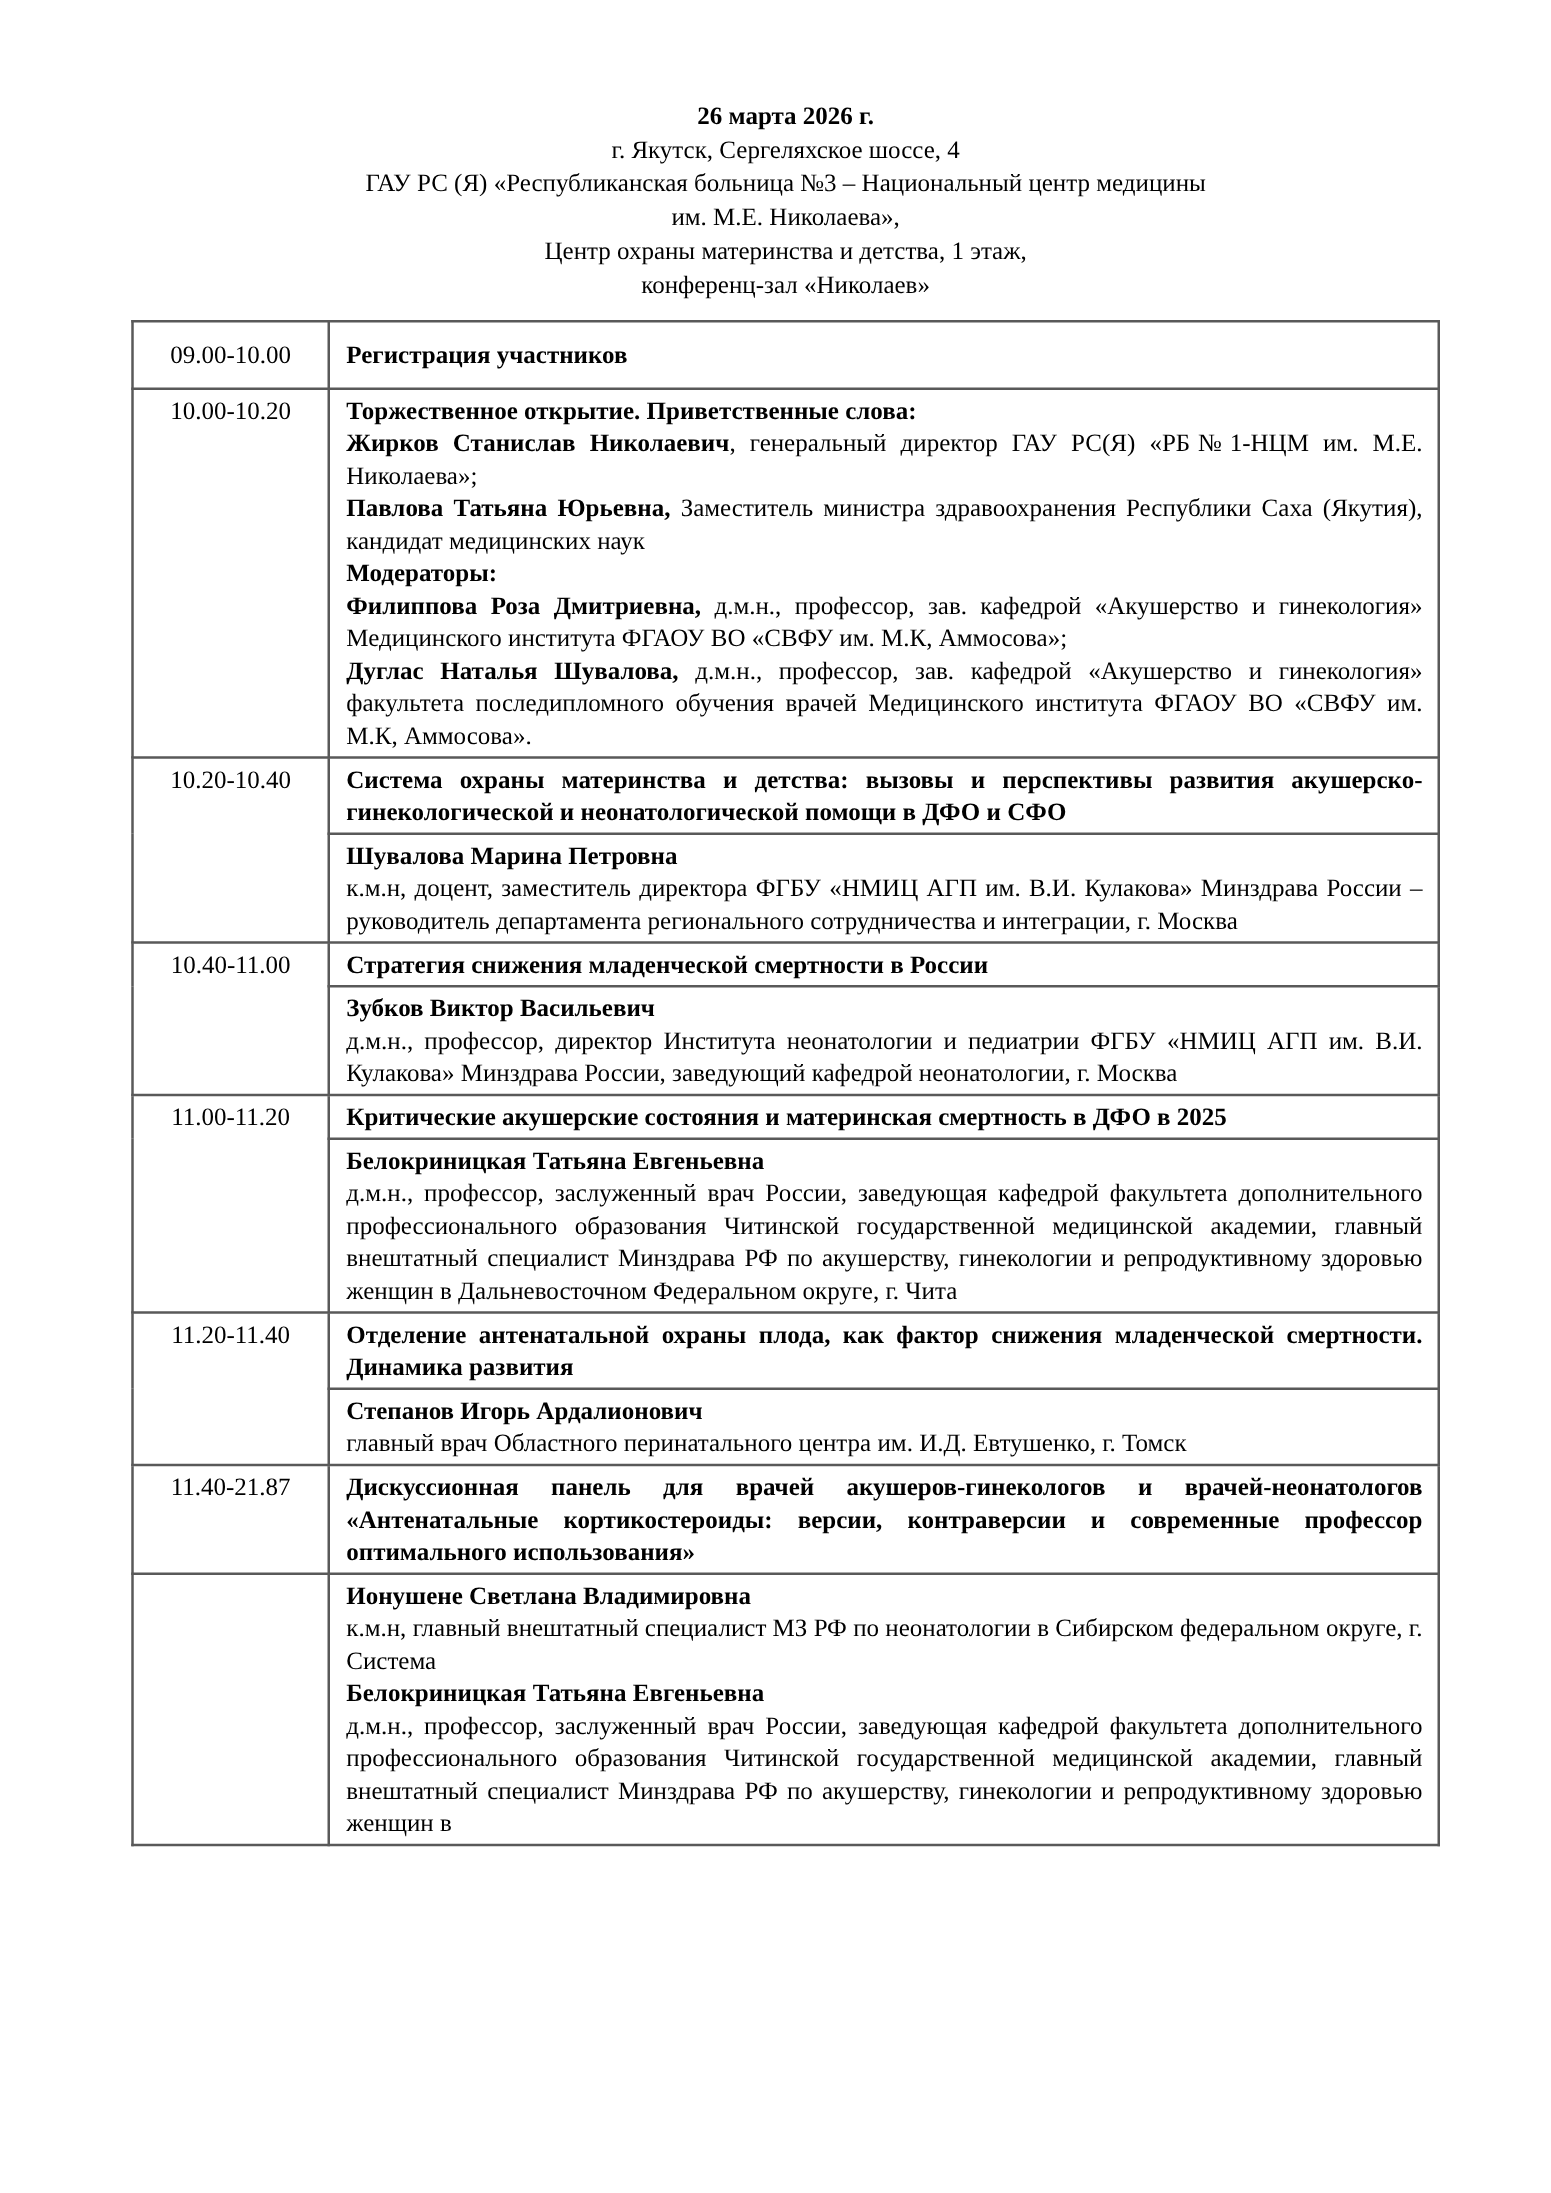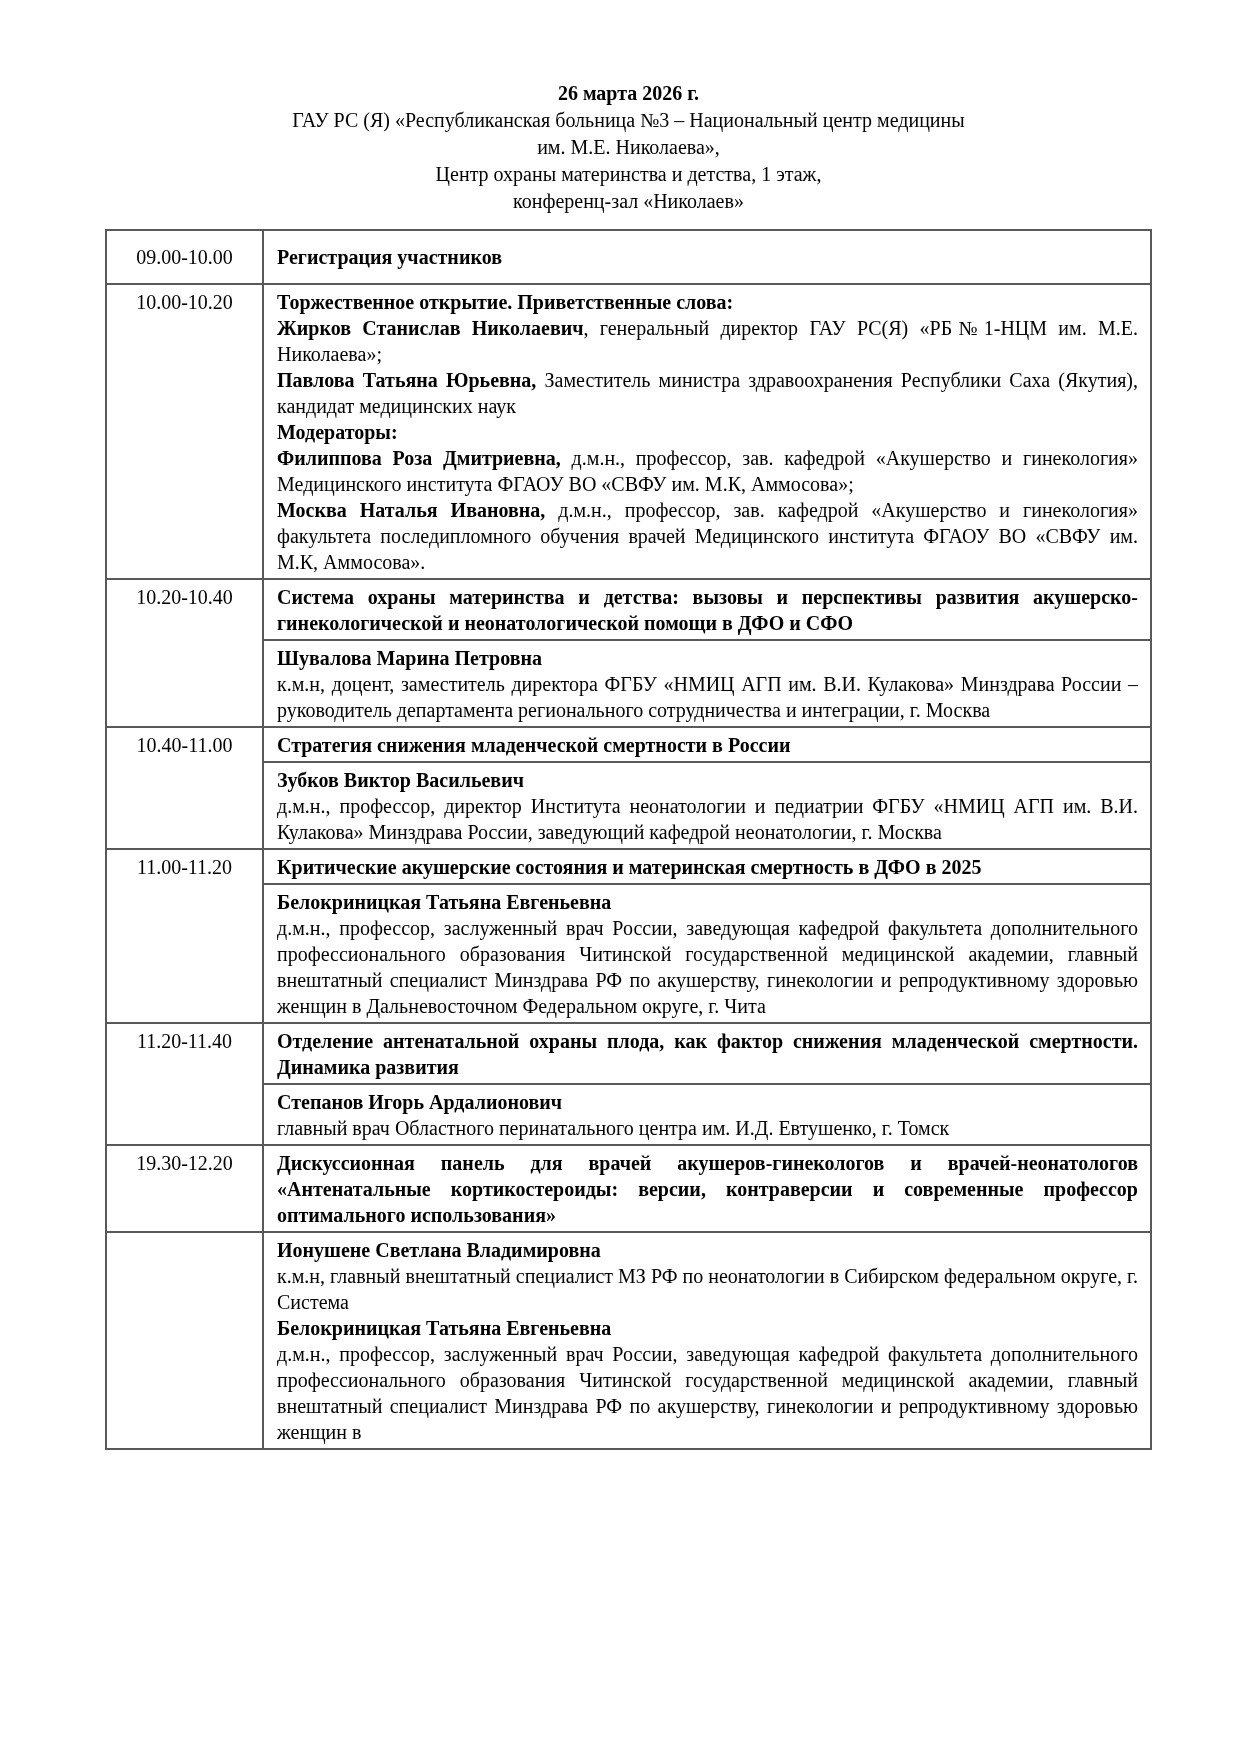--- a/index.html
+++ b/index.html
@@ -62,20 +62,21 @@
   .speaker-name { text-align: left; font-weight: bold; }
   .speaker-desc { text-align: justify; }
 </style>
 </head>
 <body>
 
 <div class="page">
 
   <div class="doc-header">
     <div class="date-line">26 марта 2026 г.</div>
+    <div>г. Якутск, Сергеляхское шоссе, 4</div>
     <div>ГАУ РС (Я) «Республиканская больница №3 – Национальный центр медицины</div>
     <div>им. М.Е. Николаева»,</div>
     <div>Центр охраны материнства и детства, 1 этаж,</div>
     <div>конференц-зал «Николаев»</div>
   </div>
 
   <table class="program">
     <colgroup>
       <col style="width:157px">
       <col>
@@ -90,21 +91,21 @@
       </tr>
 
       <tr>
         <td class="time">10.00-10.20</td>
         <td class="content">
           <p class="just session-title">Торжественное открытие. Приветственные слова:</p>
           <p class="just"><b>Жирков Станислав Николаевич</b><span>, генеральный директор ГАУ РС(Я) «РБ№1-НЦМ им. М.Е. Николаева»;</span></p>
           <p class="just"><b>Павлова Татьяна Юрьевна,</b><span> Заместитель министра здравоохранения Республики Саха (Якутия), кандидат медицинских наук</span></p>
           <p class="just session-title">Модераторы:</p>
           <p class="just"><b>Филиппова Роза Дмитриевна,</b><span> д.м.н., профессор, зав. кафедрой «Акушерство и гинекология» Медицинского института ФГАОУ ВО «СВФУ им. М.К, Аммосова»;</span></p>
-          <p class="just"><b>Москва Наталья Ивановна,</b><span> д.м.н., профессор, зав. кафедрой «Акушерство и гинекология» факультета последипломного обучения врачей Медицинского института ФГАОУ ВО «СВФУ им. М.К, Аммосова».</span></p>
+          <p class="just"><b>Дуглас Наталья Шувалова,</b><span> д.м.н., профессор, зав. кафедрой «Акушерство и гинекология» факультета последипломного обучения врачей Медицинского института ФГАОУ ВО «СВФУ им. М.К, Аммосова».</span></p>
         </td>
       </tr>
 
       <tr>
         <td class="time" rowspan="2">10.20-10.40</td>
         <td class="content">
           <p class="session-title">Система охраны материнства и детства: вызовы и перспективы развития акушерско-гинекологической и неонатологической помощи в ДФО и СФО</p>
         </td>
       </tr>
       <tr>
@@ -147,21 +148,21 @@
         </td>
       </tr>
       <tr>
         <td class="content">
           <p class="speaker-name">Степанов Игорь Ардалионович</p>
           <p class="speaker-desc">главный врач Областного перинатального центра им. И.Д. Евтушенко, г. Томск</p>
         </td>
       </tr>
 
       <tr>
-        <td class="time">19.30-12.20</td>
+        <td class="time">11.40-21.87</td>
         <td class="content">
           <p class="session-title">Дискуссионная панель для врачей акушеров-гинекологов и врачей-неонатологов «Антенатальные кортикостероиды: версии, контраверсии и современные профессор оптимального использования»</p>
         </td>
       </tr>
 
       <tr>
         <td class="time"></td>
         <td class="content">
           <p class="speaker-name">Ионушене Светлана Владимировна</p>
           <p class="speaker-desc">к.м.н, главный внештатный специалист МЗ РФ по неонатологии в Сибирском федеральном округе, г. Система</p>

